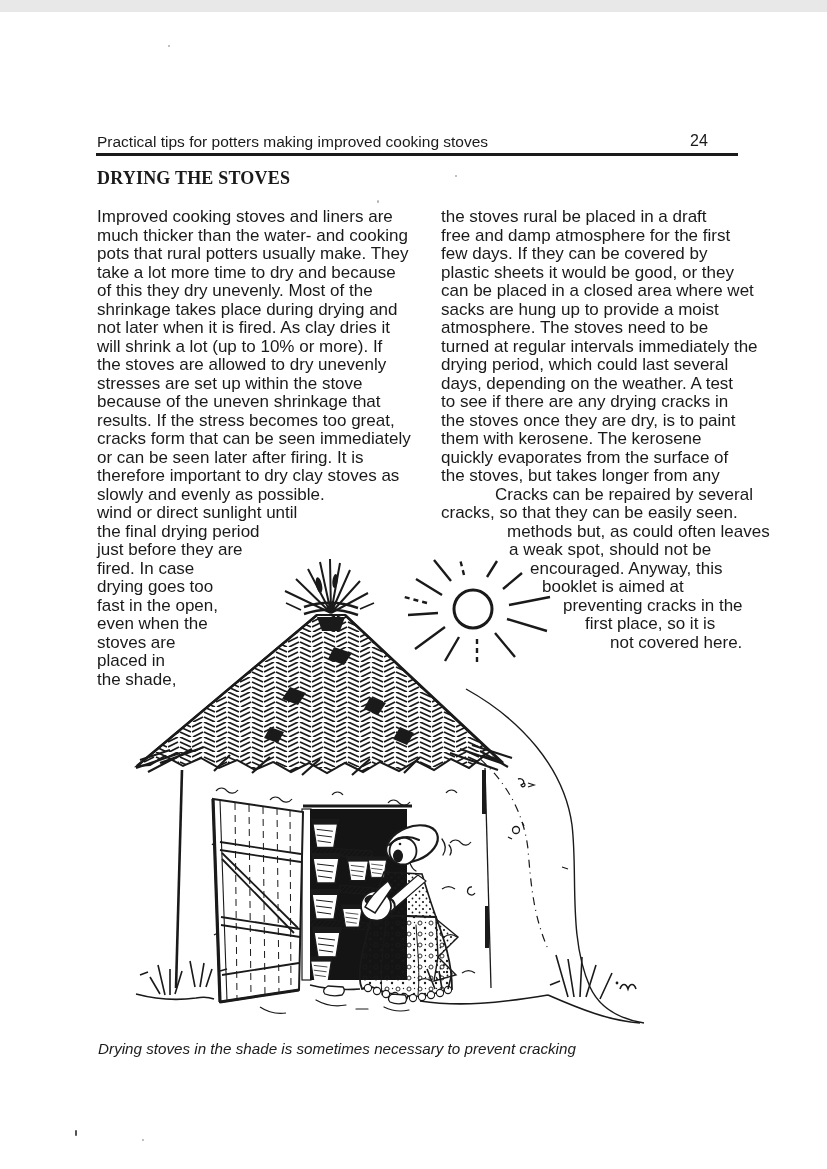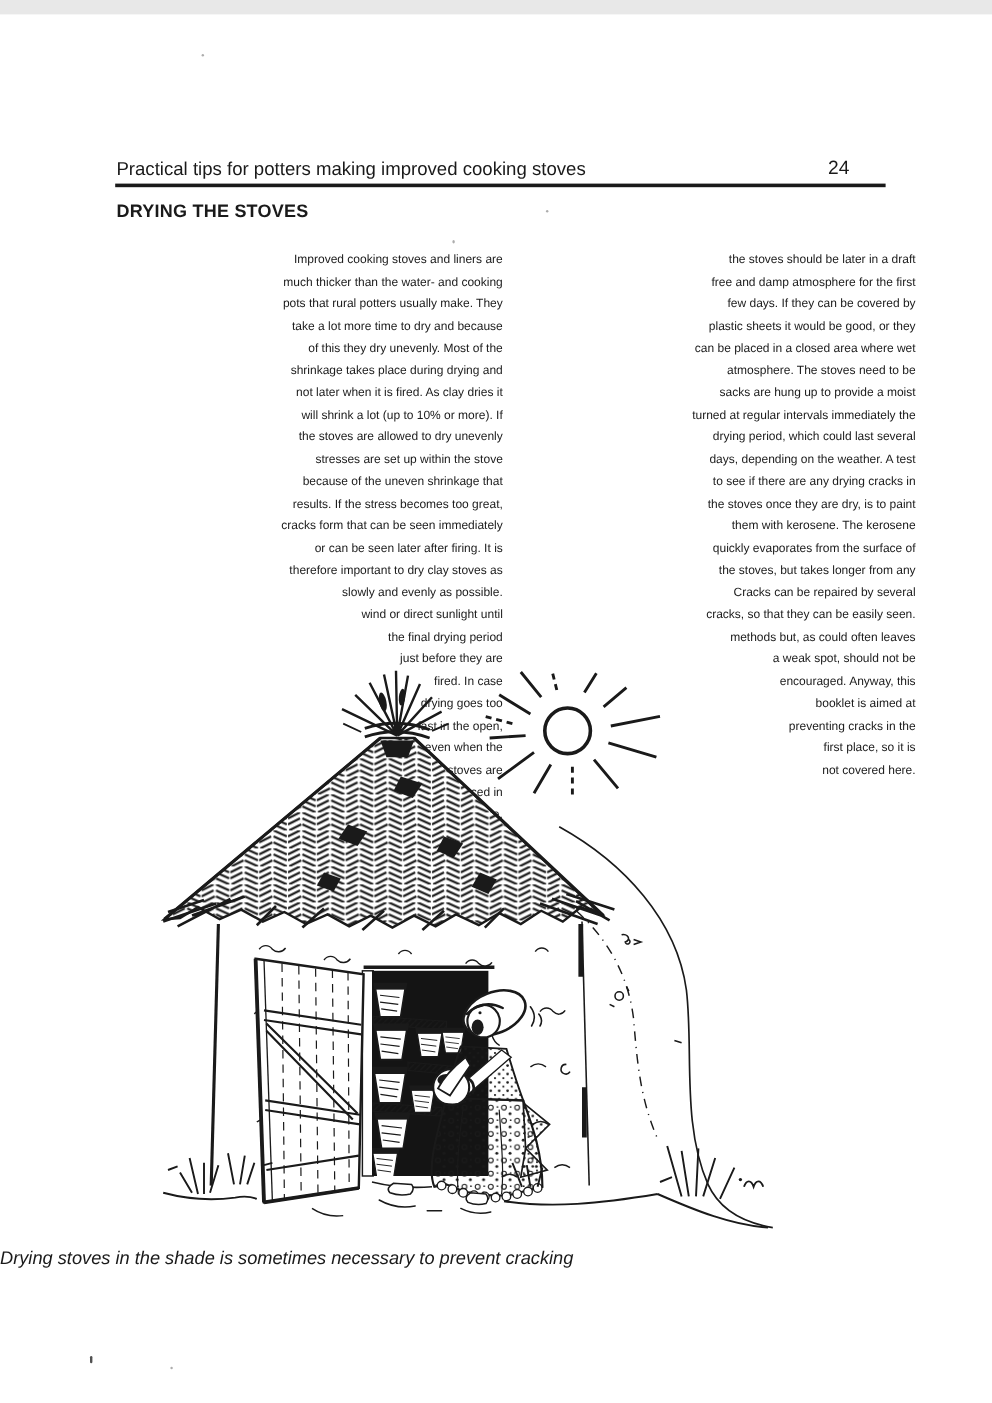--- a/index.html
+++ b/index.html
@@ -1,27 +1,27 @@
 <!DOCTYPE html>
 <html><head>
 <meta charset="utf-8">
 <style>
   html,body{margin:0;padding:0;background:#e8e8e8;}
   .page{position:relative;width:827px;height:1169px;background:#ffffff;
         font-family:"Liberation Sans",sans-serif;color:#1a1a1a;overflow:hidden;margin:12px auto;}
   .header-title{position:absolute;left:97px;top:121px;font-size:15.5px;white-space:nowrap;}
   .page-number{position:absolute;left:690px;top:120px;width:47px;font-size:16px;}
   .header-rule{position:absolute;left:96px;top:141px;width:642px;height:2.5px;background:#1a1a1a;}
-  .section-title{position:absolute;left:97px;top:156px;font-size:15px;font-weight:bold;letter-spacing:.2px;}
-  .col{position:absolute;top:196px;width:322px;font-size:10px;line-height:18.5px;text-align:right;}
+  .section-title{position:absolute;left:97px;top:156px;font-size:18px;font-weight:bold;letter-spacing:.2px;font-family:Liberation Serif, serif;}
+  .col{position:absolute;top:196px;width:322px;font-size:17px;line-height:18.5px;}
   .col .line{white-space:nowrap;}
   #left-col{left:97px;}
   #right-col{left:441px;}
   .para2{margin-top:12.5px;}
-  .caption{position:absolute;left:0;top:1028px;width:674px;
+  .caption{position:absolute;left:0;top:1028px;width:674px;text-align:center;
            font-style:italic;font-size:15.2px;}
   .illus{position:absolute;left:120px;top:545px;width:560px;height:470px;}
   .speck{position:absolute;background:#6a6a6a;border-radius:50%;opacity:.55;}
 </style>
 </head>
 <body>
 
 <div class="page">
 
   <div class="header-title">Practical tips for potters making improved cooking stoves</div>
@@ -52,27 +52,27 @@
     <div class="line">fired. In case</div>
     <div class="line">drying goes too</div>
     <div class="line">fast in the open,</div>
     <div class="line">even when the</div>
     <div class="line">stoves are</div>
     <div class="line">placed in</div>
     <div class="line">the shade,</div>
   </div>
 
   <div class="col" id="right-col">
-    <div class="line">the stoves should be later in a draft</div>
+    <div class="line">the stoves rural be placed in a draft</div>
     <div class="line">free and damp atmosphere for the first</div>
     <div class="line">few days. If they can be covered by</div>
     <div class="line">plastic sheets it would be good, or they</div>
     <div class="line">can be placed in a closed area where wet</div>
+    <div class="line">sacks are hung up to provide a moist</div>
     <div class="line">atmosphere. The stoves need to be</div>
-    <div class="line">sacks are hung up to provide a moist</div>
     <div class="line">turned at regular intervals immediately the</div>
     <div class="line">drying period, which could last several</div>
     <div class="line">days, depending on the weather. A test</div>
     <div class="line">to see if there are any drying cracks in</div>
     <div class="line">the stoves once they are dry, is to paint</div>
     <div class="line">them with kerosene. The kerosene</div>
     <div class="line">quickly evaporates from the surface of</div>
     <div class="line">the stoves, but takes longer from any</div>
     <div class="line" style="margin-left:54px">Cracks can be repaired by several</div>
     <div class="line">cracks, so that they can be easily seen.</div>

